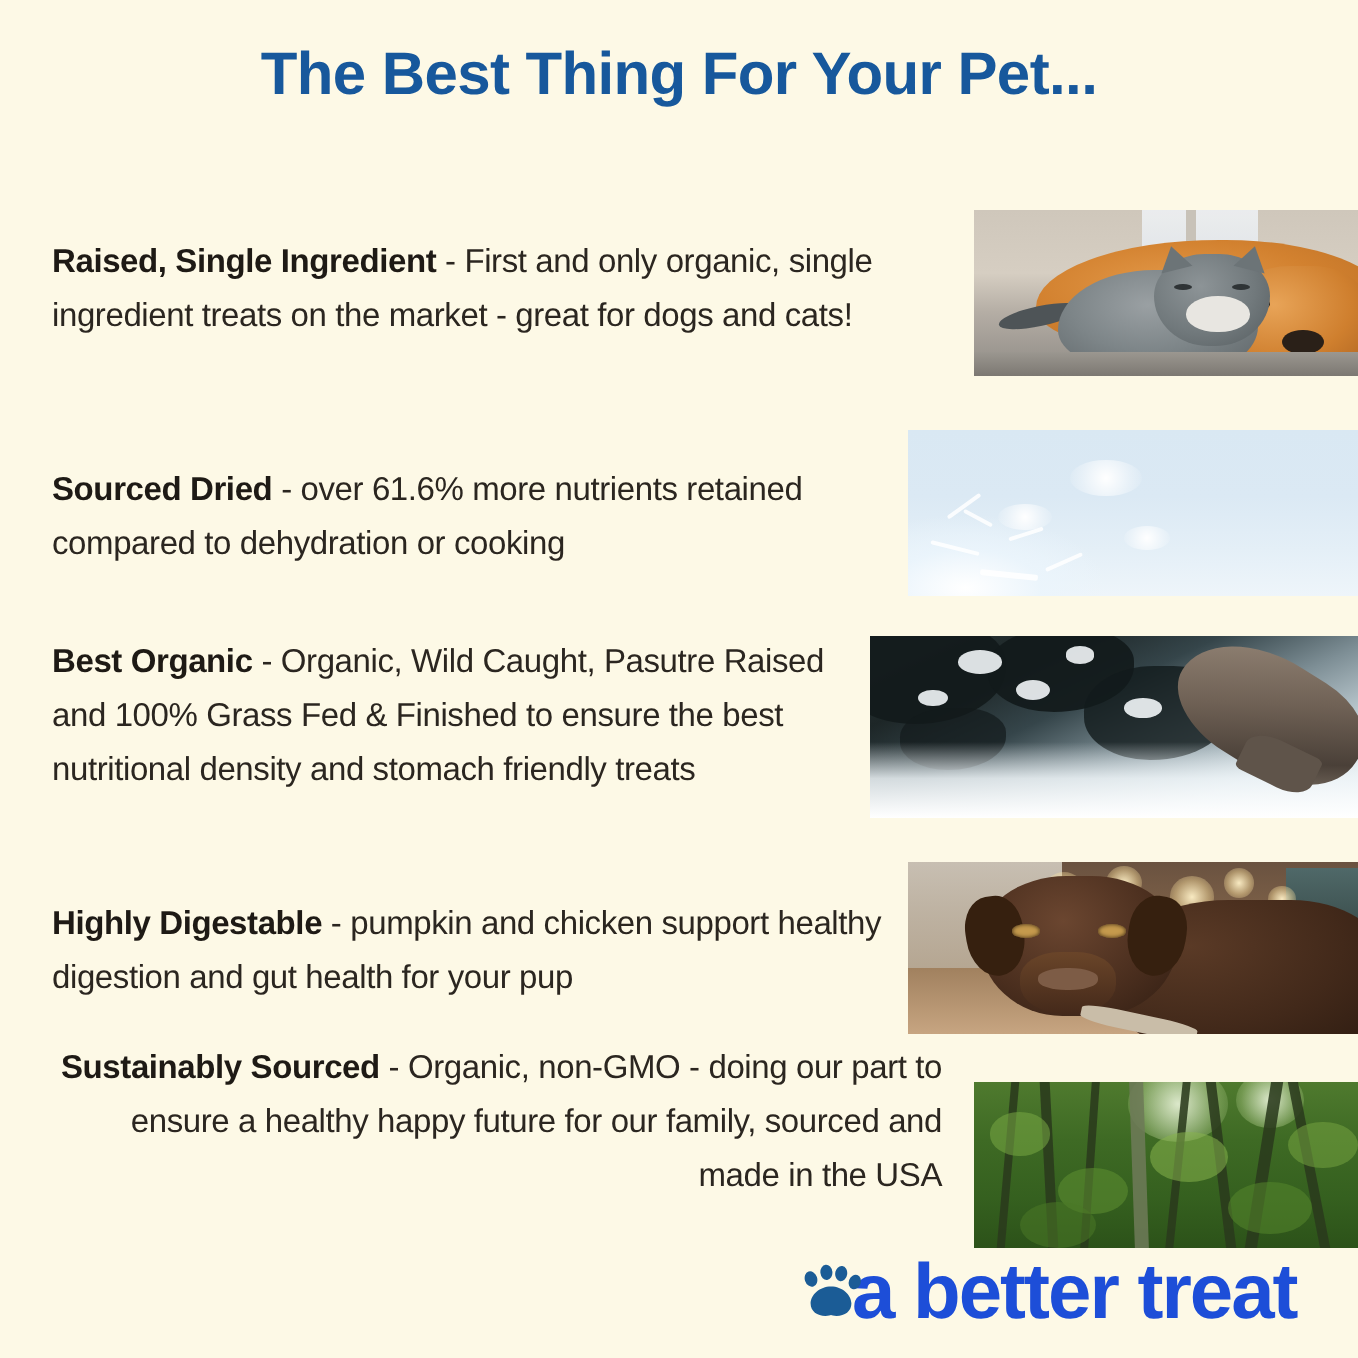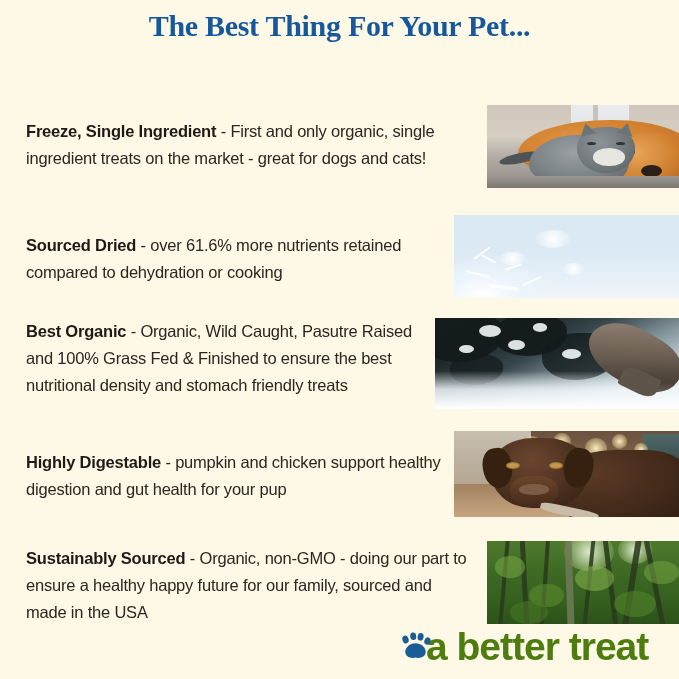--- a/index.html
+++ b/index.html
@@ -8,23 +8,23 @@
     background:#FDF9E6;
     font-family:"Liberation Sans", sans-serif;
     position:relative;
     overflow:hidden;
   }
 
   
   .headline{
     width:679px;
     text-align:center;
-    padding-top:8px;
+    padding-top:20px;
     color:#17589C;
-    font-family:Liberation Serif, serif;
+    font-family:Liberation Sans, sans-serif;
     font-weight:bold;
     font-size:30px;
     line-height:35px;
     letter-spacing:-0.3px;
   }
   .headline .l1{ display:block; }
   .headline .l2{ display:block; }
 
   
   .feature{
@@ -34,21 +34,21 @@
     font-family:"Liberation Sans", sans-serif;
     font-size:16.5px;
     line-height:27px;
     letter-spacing:-0.2px;
   }
   .feature b{ font-weight:bold; color:#1E1A15; }
   .f1{ top:118px; width:430px; }
   .f2{ top:232px; width:420px; }
   .f3{ top:318px; width:400px; }
   .f4{ top:449px; width:420px; }
-  .f5{ top:545px; width:445px; }
+  .f5{ top:521px; width:445px;text-align:right; }
 
   
   .photo{
     position:absolute;
     overflow:hidden;
     background:#ddd;
   }
   .p1{ left:487px; top:105px; width:192px; height:83px; }
   .p2{ left:454px; top:215px; width:225px; height:83px; }
   .p3{ left:435px; top:318px; width:244px; height:91px; }
@@ -154,38 +154,38 @@
   .sky-gap{ position:absolute; border-radius:50%;
     background:radial-gradient(circle,rgba(236,245,220,.9) 0%,rgba(190,216,150,.35) 65%,rgba(160,200,110,0) 100%); }
 
   
   .logo{
     position:absolute; left:398px; top:627px;
     display:flex; align-items:center; gap:4px;
   }
   .paw-wrap{ position:relative; width:34px; height:34px; }
   .logo-text{
-    color:#4d7c0f;
+    color:#1d4ed8;
     font-family:"Liberation Sans", sans-serif;
     font-weight:bold;
     font-size:39px;
     line-height:39px;
     letter-spacing:-1px;
     margin-left:-10px;
   }
 </style>
 </head>
 <body style="background: rgb(253, 249, 230);">
 
 <div class="headline">
   <span class="l1">The Best Thing For Your Pet...</span>
 </div>
 
 <div class="feature f1">
-  <b>Freeze, Single Ingredient</b><span> - </span><span>First and only organic, single ingredient treats on the market - great for dogs and cats!</span>
+  <b>Raised, Single Ingredient</b><span> - </span><span>First and only organic, single ingredient treats on the market - great for dogs and cats!</span>
 </div>
 
 <div class="feature f2">
   <b>Sourced Dried</b><span> - </span><span>over 61.6% more nutrients retained compared to dehydration or cooking</span>
 </div>
 
 <div class="feature f3">
   <b>Best Organic</b><span> - </span><span>Organic, Wild Caught, Pasutre Raised and 100% Grass Fed &amp; Finished to ensure the best nutritional density and stomach friendly  treats</span>
 </div>
 

